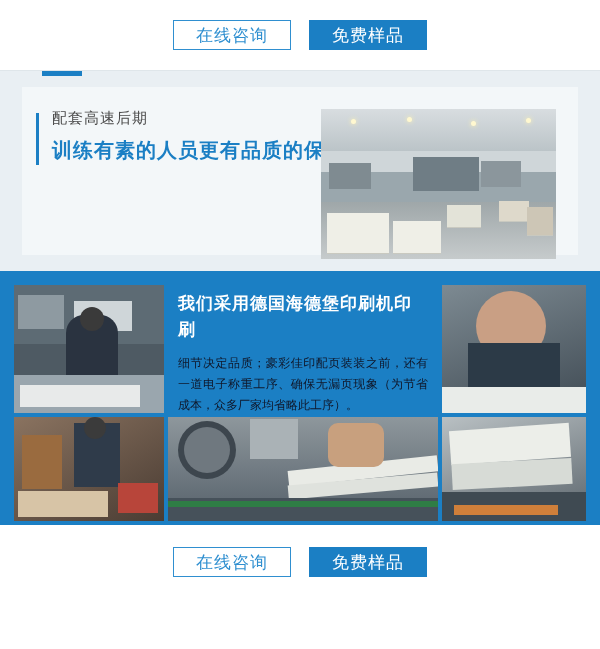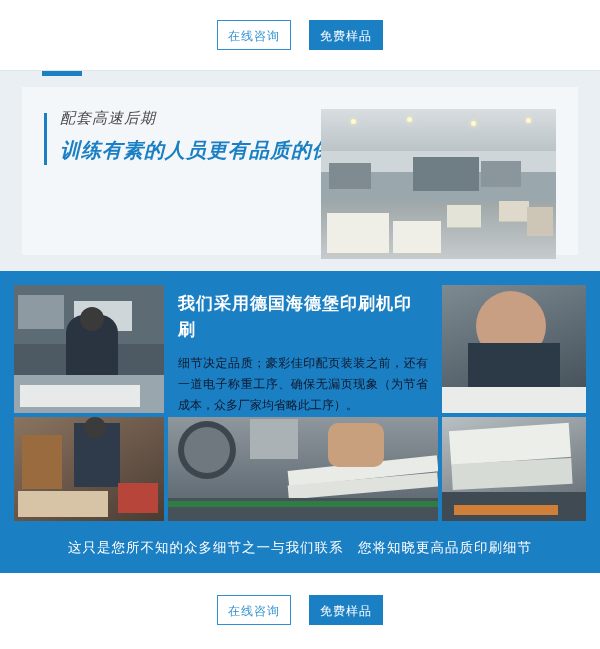--- a/index.html
+++ b/index.html
@@ -12,22 +12,22 @@
   .page{position:relative;width:600px;height:649px;background:#fff;}
 
   
   .cta-bar{
     display:flex;justify-content:center;align-items:center;gap:18px;
     background:#ffffff;
   }
   .cta-bar.top{height:70px;}
   .cta-bar.bottom{height:74px;}
   .btn{
-    width:74px;height:30px;line-height:30px;text-align:center;
-    font-size:12px;letter-spacing:1px;box-sizing:border-box;
+    width:118px;height:30px;line-height:30px;text-align:center;
+    font-size:17px;letter-spacing:1px;box-sizing:border-box;
     cursor:pointer;user-select:none;
   }
   .btn-outline{
     border:1px solid #2f8fd0;color:#2f8fd0;background:#fff;
   }
   .btn-solid{
     background:#1b7fc4;color:#ffffff;border:1px solid #1b7fc4;
   }
 
   
@@ -35,21 +35,21 @@
     position:relative;background:#e9eff3;height:200px;
     border-top:1px solid #dfe6ea;
   }
   .sec1 .tabmark{
     position:absolute;left:42px;top:0;width:40px;height:5px;background:#1b7fc4;
   }
   .sec1-inner{
     position:absolute;left:22px;top:16px;right:22px;bottom:16px;
     background:#f3f7f9;
   }
-  .headwrap{position:absolute;left:22px;top:22px;font-style:italic;}
+  .headwrap{position:absolute;left:14px;top:22px;}
   .headwrap .bar{
     position:absolute;left:0;top:4px;width:3px;height:52px;background:#1b7fc4;
   }
   .h-sub{
     margin-left:16px;color:#4a4a4a;font-size:15px;letter-spacing:1px;
   }
   .h-main{
     margin-left:16px;margin-top:9px;color:#1b7fc4;font-size:20px;
     font-weight:bold;letter-spacing:1px;
   }
@@ -198,21 +198,20 @@
       <div class="cellimg" style="left:428px;top:132px;width:144px;height:104px;background:#8b949a">
         <div class="shape" style="left:0;top:0;width:100%;height:100%;background:linear-gradient(160deg,#b9c0c3,#5c666d)"></div>
         <div class="shape" style="left:8px;top:10px;width:120px;height:34px;background:#eceee9;transform:rotate(-4deg)"></div>
         <div class="shape" style="left:10px;top:44px;width:120px;height:26px;background:#d7dbd6;transform:rotate(-3deg)"></div>
         <div class="shape" style="left:0;bottom:0;width:100%;height:28%;background:#3f4a52"></div>
         <div class="shape" style="left:12px;bottom:6px;width:104px;height:10px;background:#cf7f3a"></div>
       </div>
 
     </div>
 
-    <div class="bottomline">这只是您所不知的众多细节之一与我们联系　您将知晓更高品质印刷细节</div>
   </div>
 
   <div class="cta-bar bottom">
     <div class="btn btn-outline">在线咨询</div>
     <div class="btn btn-solid">免费样品</div>
   </div>
 
 </div>
 
 </body></html>

